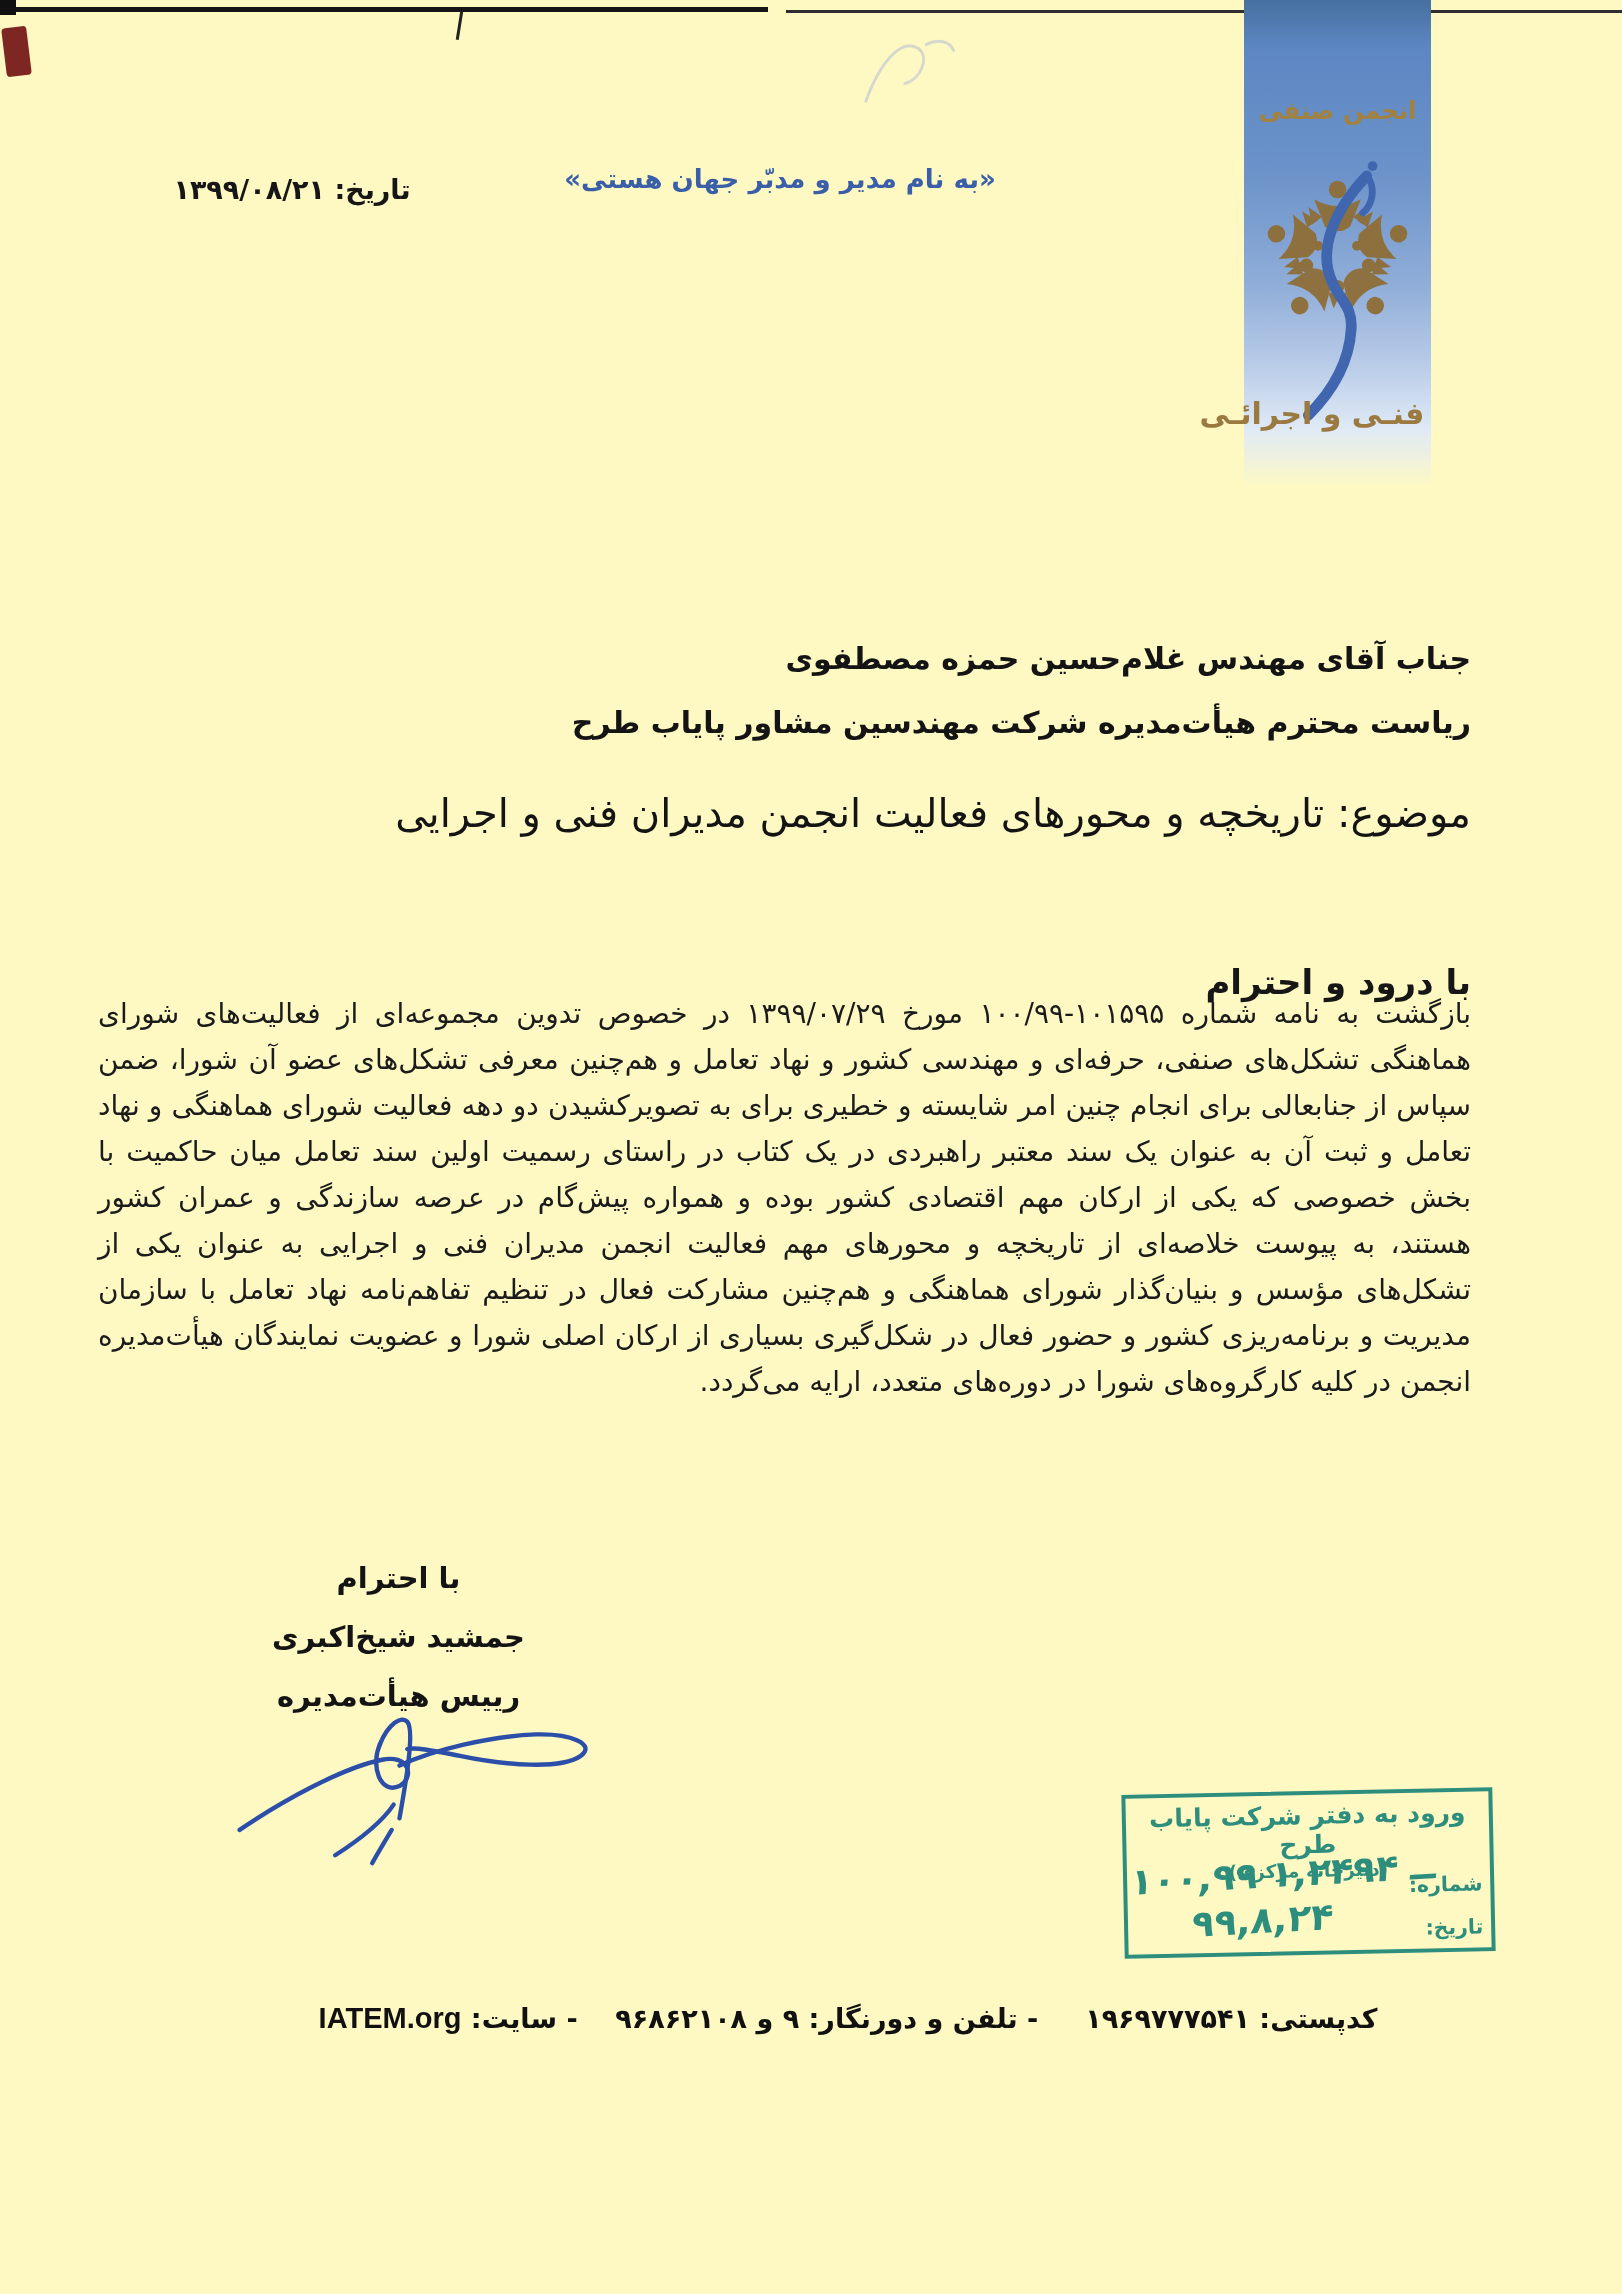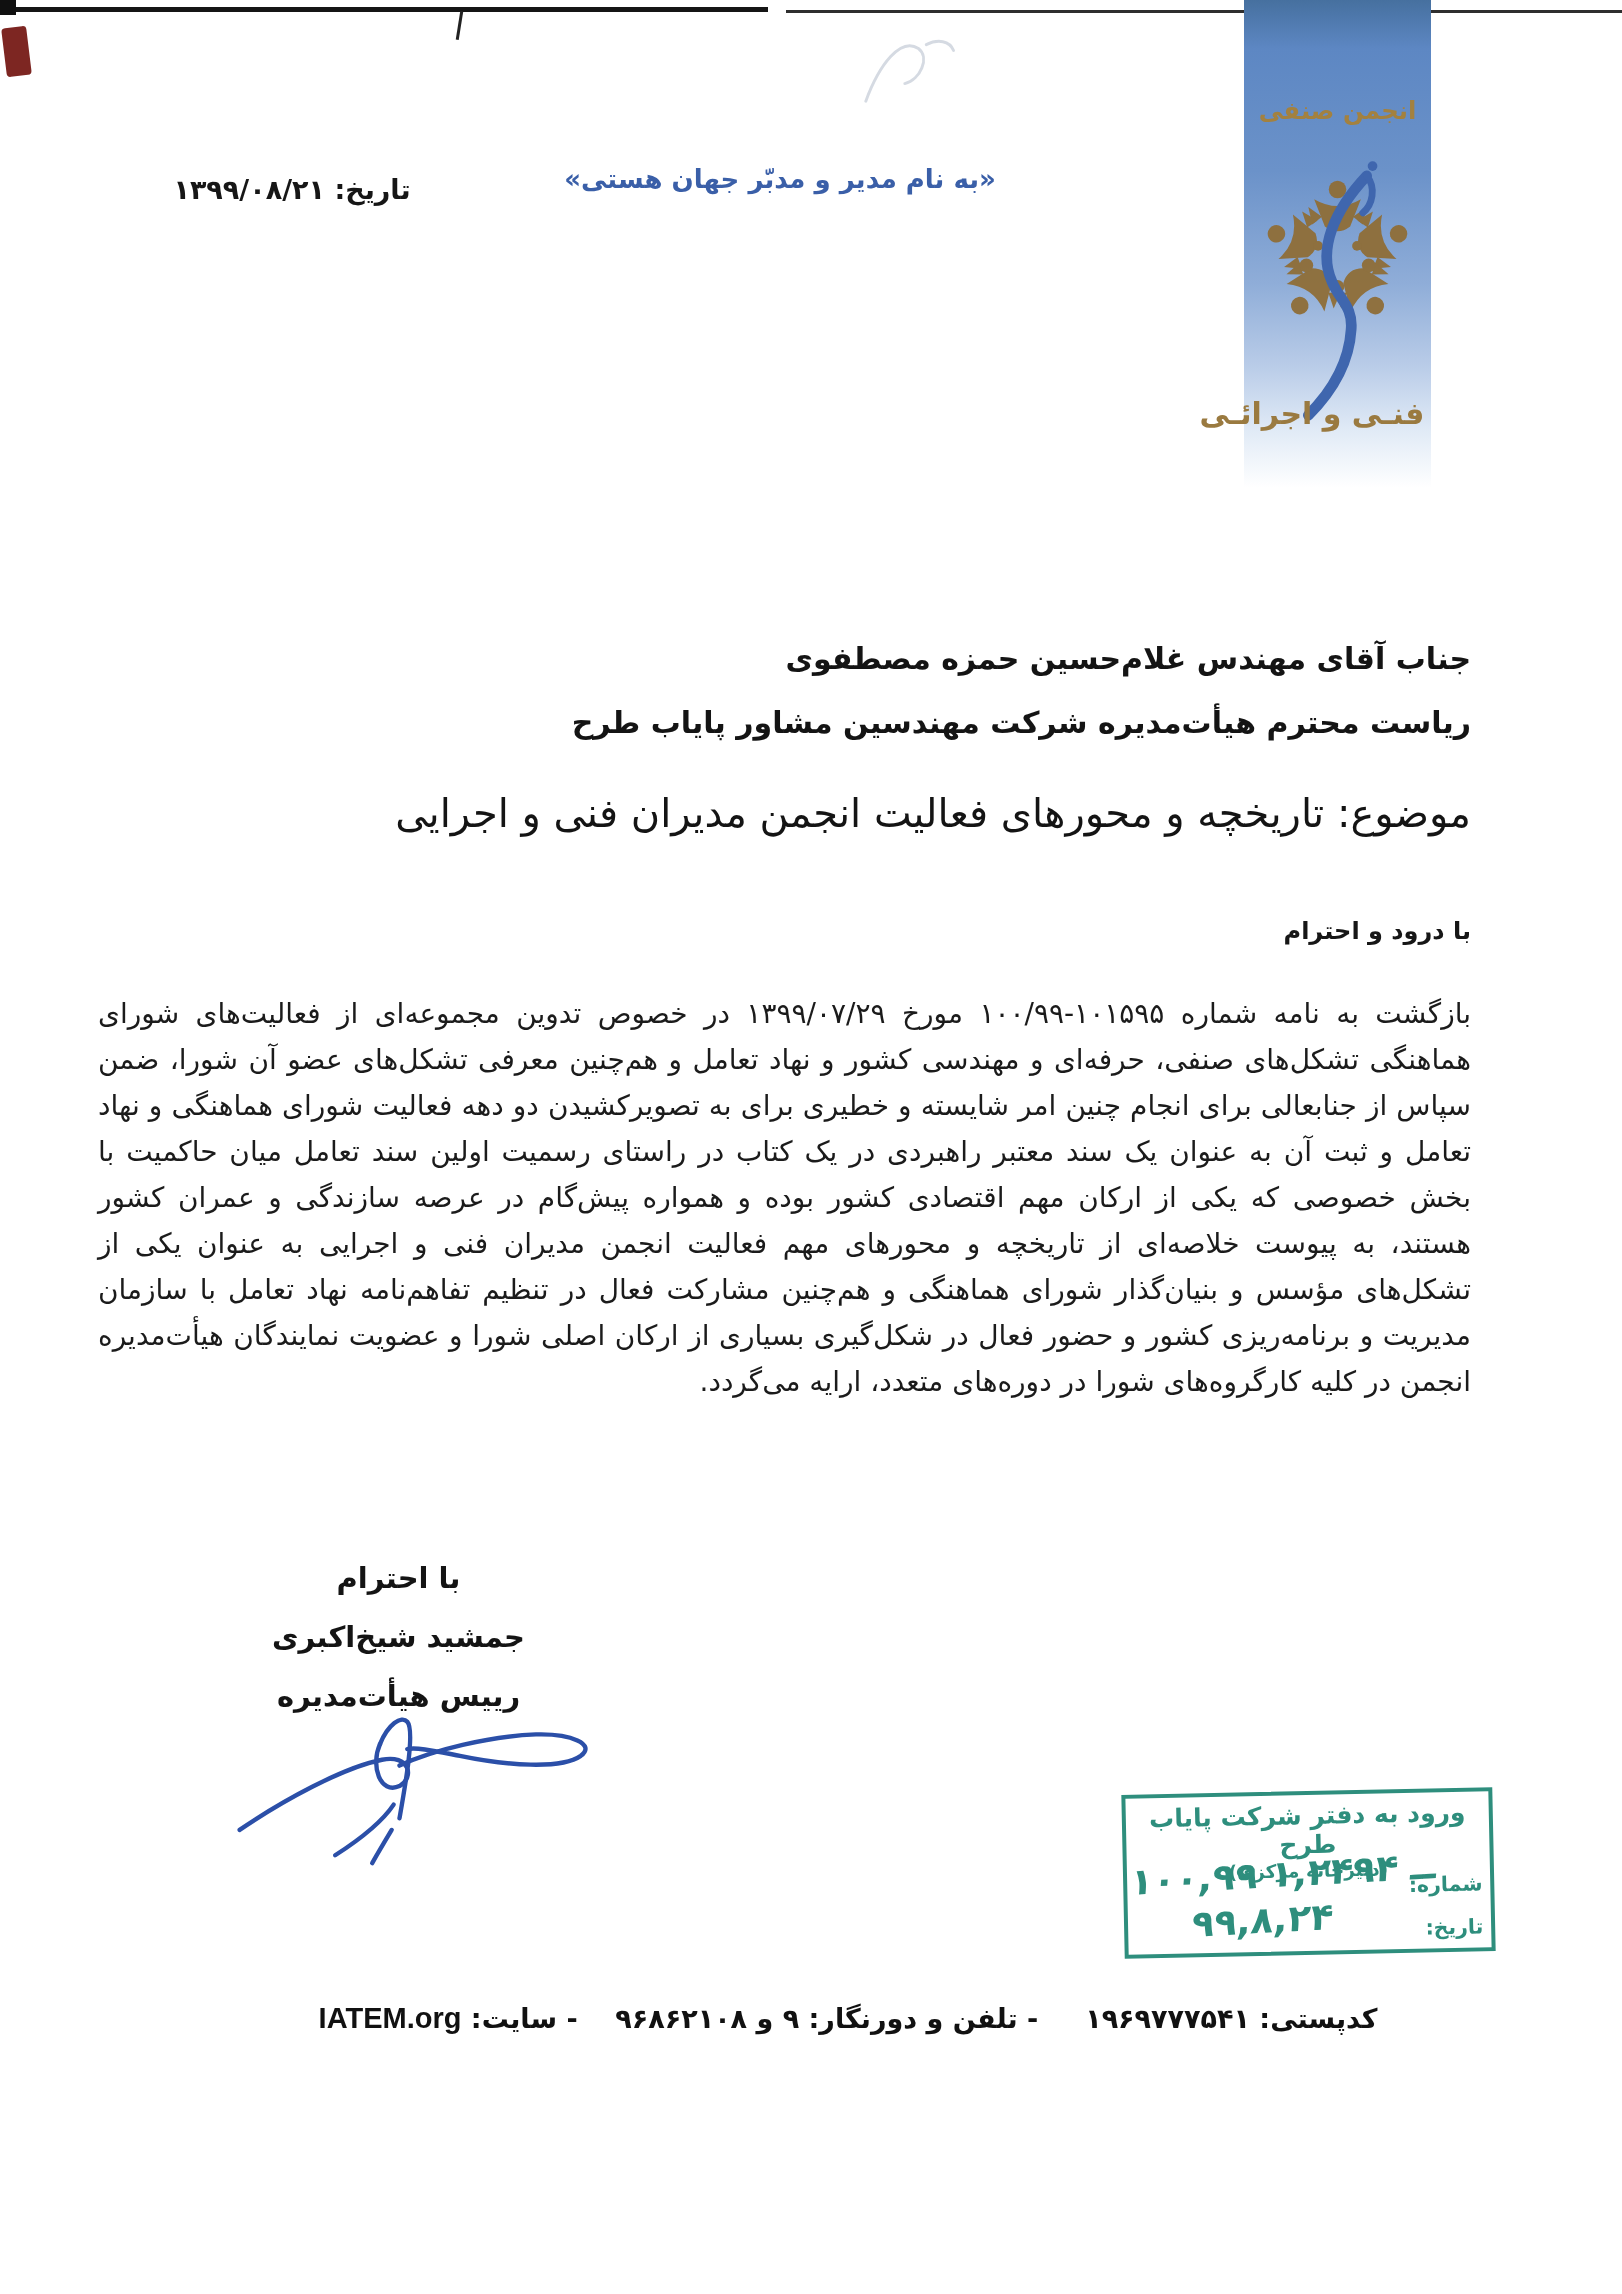--- a/index.html
+++ b/index.html
@@ -1,20 +1,20 @@
 <!DOCTYPE html>
 <html lang="fa"><head>
 <meta charset="utf-8">
 <style>
   html,body{margin:0;padding:0;background:#d8d8d8;}
   .page{
     position:relative;
     width:1623px;height:2295px;
     margin:0 auto;
-    background:#ffffff;
+    background:#fef9c3;
     overflow:hidden;
     font-family:"DejaVu Sans",sans-serif;
     color:#1a1a1a;
   }
   
   .scan-line-a{position:absolute;top:6.8px;left:0;width:768px;height:4.9px;background:#151515;}
   .scan-line-b{position:absolute;top:9.8px;left:786px;width:837px;height:2.9px;background:#2e2e2e;}
   .scan-blob{position:absolute;top:0;left:0;width:15.6px;height:14.6px;background:#101010;}
   .scan-hook{position:absolute;top:10.7px;left:458px;width:2.9px;height:29px;background:#222;transform:rotate(9deg);}
   .red-mark-left{position:absolute;top:27px;left:3.9px;width:25px;height:49px;background:#7d2622;border-radius:3.9px;transform:rotate(-7deg);}
@@ -34,22 +34,22 @@
   .refs{position:absolute;left:137px;top:162px;width:353px;direction:rtl;text-align:right;
     font-size:27px;font-weight:bold;line-height:55px;color:#161616;}
   .refs .date-row{padding-right:43px;text-align:center;}
   .besmele{position:absolute;left:546px;top:164px;width:468px;text-align:center;
     direction:rtl;font-size:26px;font-weight:bold;color:#3a5fa8;}
   
   .recipient{position:absolute;right:152px;left:293px;top:627px;direction:rtl;text-align:right;
     font-size:30px;font-weight:bold;line-height:64px;color:#141414;}
   .subject{position:absolute;right:152px;left:293px;top:790px;direction:rtl;text-align:right;
     font-size:40px;font-weight:normal;color:#141414;}
-  .greeting{position:absolute;right:152px;top:917px;direction:rtl;
-    font-size:24px;font-weight:bold;color:#161616;}
+  .greeting{position:absolute;right:152px;top:962px;direction:rtl;
+    font-size:34px;font-weight:bold;color:#161616;}
   .body-text{position:absolute;right:152px;left:98px;top:991px;direction:rtl;
     text-align:justify;font-size:28px;line-height:46px;color:#1b1b1b;}
   .closing{position:absolute;right:188px;top:1455px;direction:rtl;
     font-size:29px;color:#1b1b1b;}
   
   .sig-block{position:absolute;left:256px;top:1549px;width:263px;text-align:center;direction:rtl;
     font-size:29px;font-weight:bold;line-height:59px;color:#141414;margin-left:11px;}
   .sig-svg{position:absolute;left:226px;top:1707px;}
   
   .stamp{position:absolute;left:1123px;top:1791px;width:363px;height:156px;

